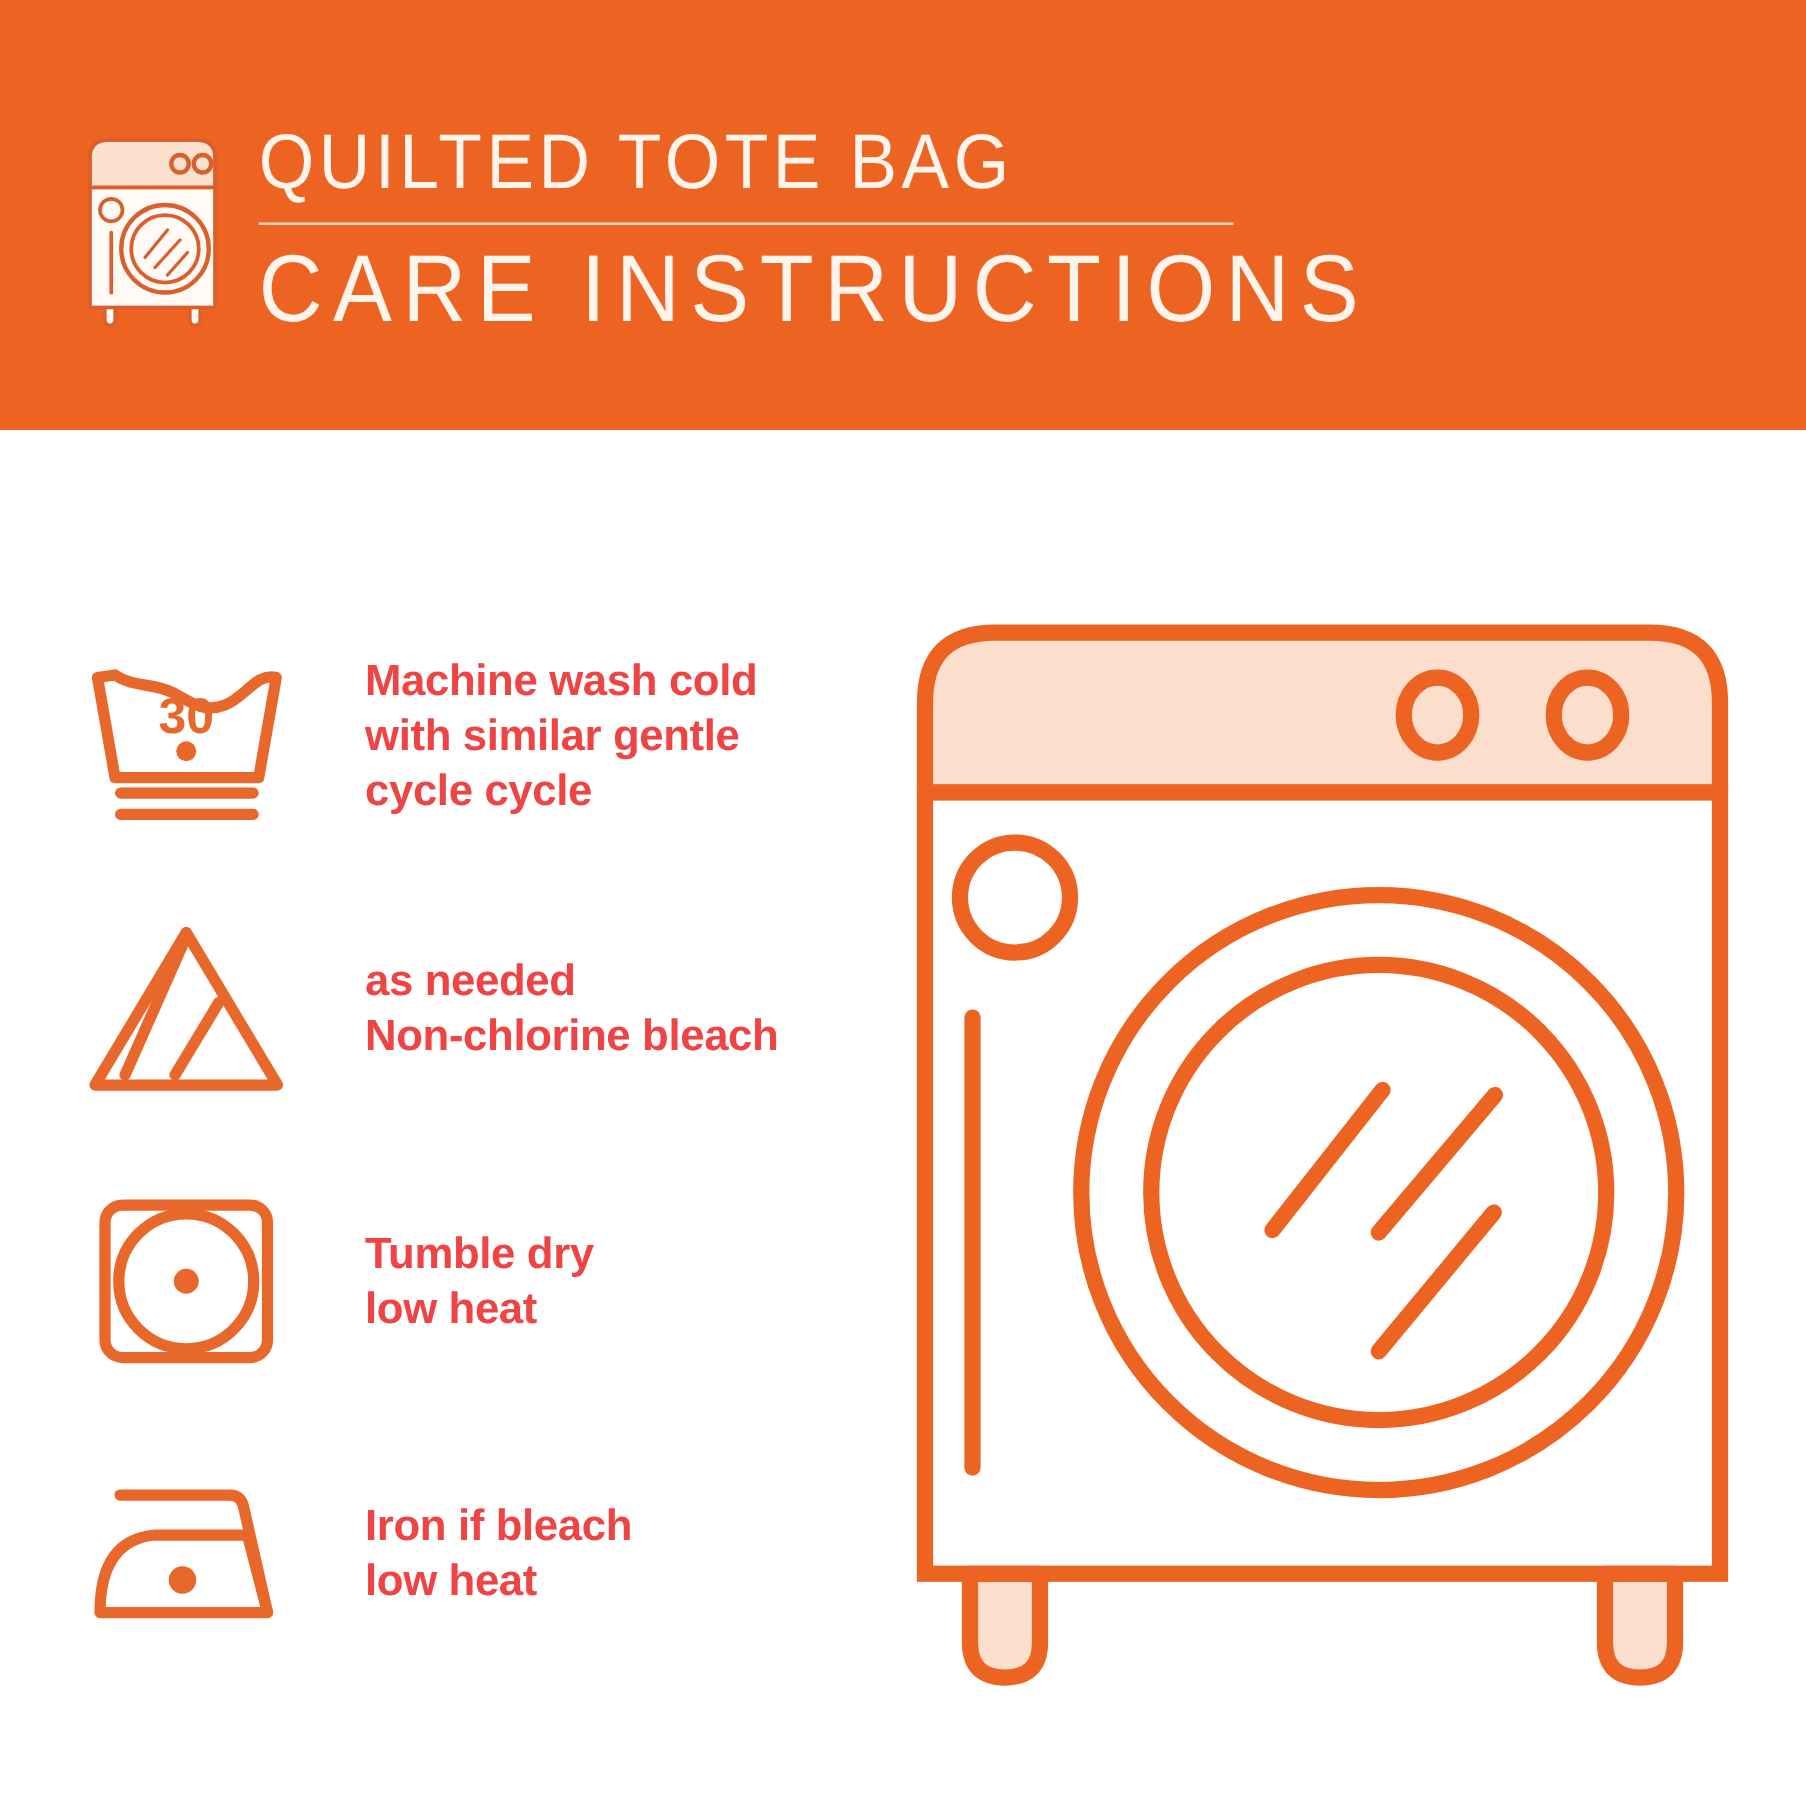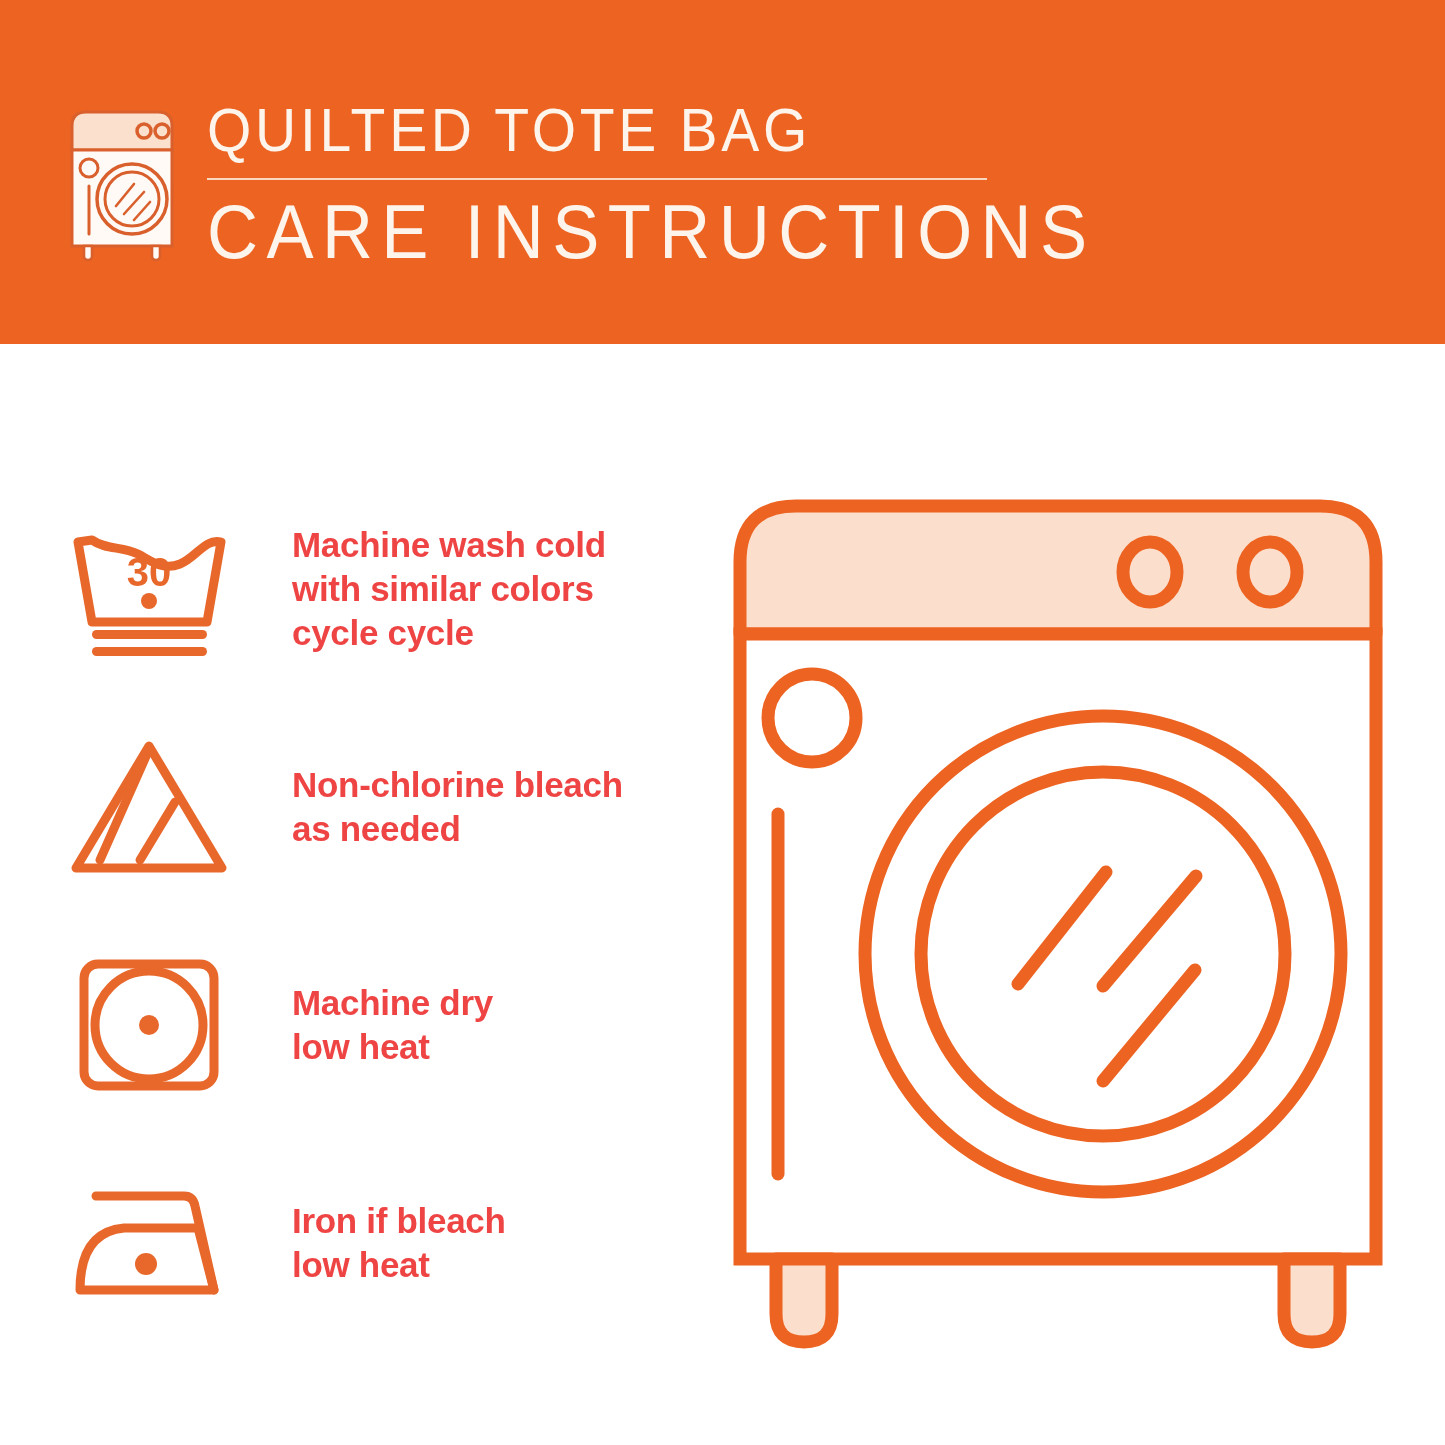--- a/index.html
+++ b/index.html
@@ -180,49 +180,49 @@
 
           <rect x="30" y="116" width="115" height="9" rx="4.5" fill="#E8682B"></rect>
           <rect x="30" y="133" width="115" height="9" rx="4.5" fill="#E8682B"></rect>
 
           <text x="87" y="72" text-anchor="middle" font-family="'Liberation Sans', sans-serif" font-size="40" font-weight="700" fill="#E8682B">30</text>
           <circle cx="87" cy="87" r="8" fill="#E8682B"></circle>
         </svg>
       </div>
       <div class="instr-text">
         <span>Machine wash cold</span>
-        <span>with similar colors</span>
+        <span>with similar gentle</span>
         <span>cycle cycle</span>
       </div>
     </div>
 
     <div class="instr-row">
       <div class="instr-icon">
         <svg viewBox="0 0 175 150" width="175" height="150">
           <path d="M87 14 L160 136 L14 136 Z" fill="none" stroke="#E8682B" stroke-width="9" stroke-linejoin="round"></path>
           <line x1="85" y1="22" x2="38" y2="128" stroke="#E8682B" stroke-width="9" stroke-linecap="round"></line>
           <line x1="113" y1="70" x2="78" y2="128" stroke="#E8682B" stroke-width="9" stroke-linecap="round"></line>
         </svg>
       </div>
       <div class="instr-text">
+        <span>as needed</span>
         <span>Non-chlorine bleach</span>
-        <span>as needed</span>
       </div>
     </div>
 
     <div class="instr-row">
       <div class="instr-icon">
         <svg viewBox="0 0 175 150" width="175" height="150">
           <rect x="22" y="14" width="130" height="122" rx="14" ry="14" fill="none" stroke="#E8682B" stroke-width="9"></rect>
           <circle cx="87" cy="75" r="54" fill="none" stroke="#E8682B" stroke-width="9"></circle>
           <circle cx="87" cy="75" r="10" fill="#E8682B"></circle>
         </svg>
       </div>
       <div class="instr-text">
-        <span>Machine dry</span>
+        <span>Tumble dry</span>
         <span>low heat</span>
       </div>
     </div>
 
     <div class="instr-row">
       <div class="instr-icon">
         <svg viewBox="0 0 175 150" width="175" height="150">
 
           <path d="M34 28 L122 28 Q131 28 133 38 L152 122" fill="none" stroke="#E8682B" stroke-width="9" stroke-linecap="round" stroke-linejoin="round"></path>
 

